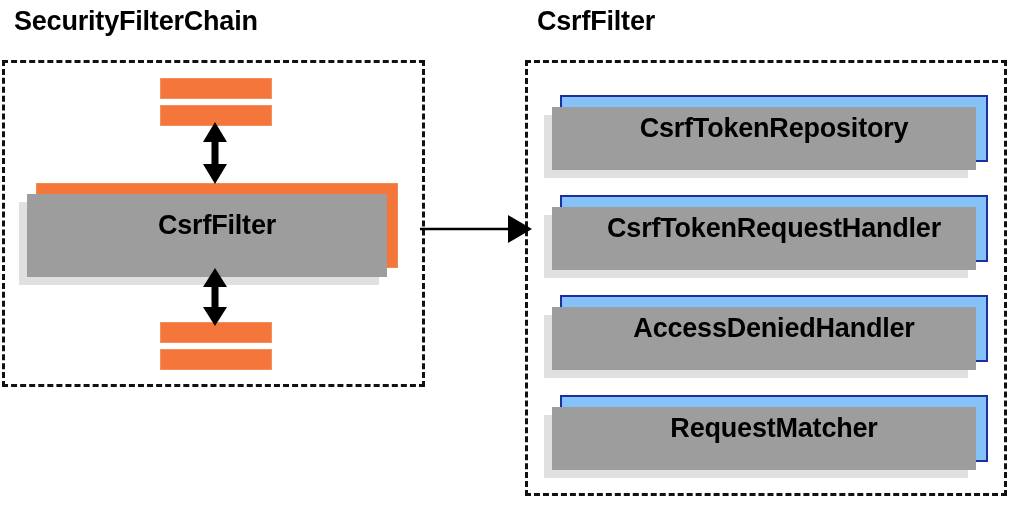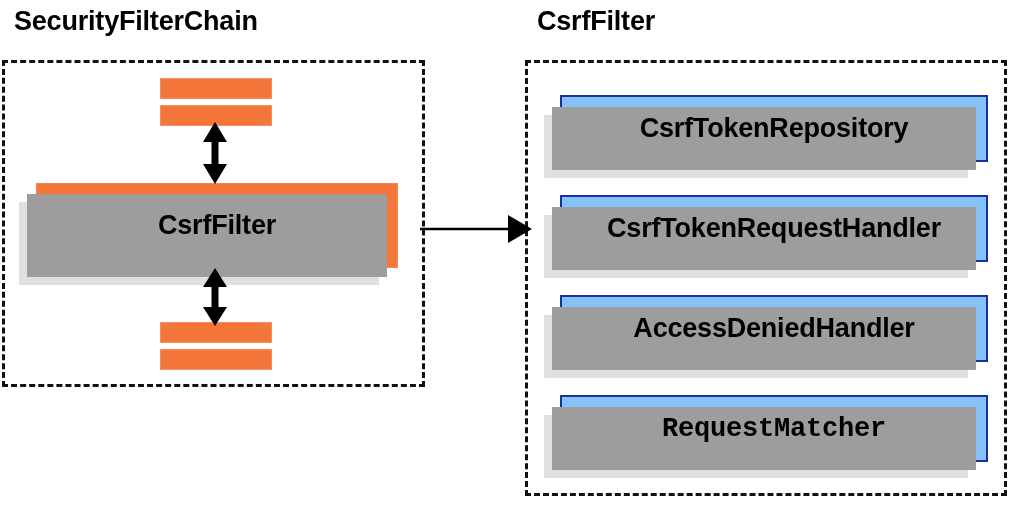--- a/index.html
+++ b/index.html
@@ -125,21 +125,21 @@
 
   
   .collab {
     left: 560px;
     width: 428px;
     height: 67px;
   }
   #collab-0 { top: 95px; }
   #collab-1 { top: 195px; }
   #collab-2 { top: 295px; }
-  #collab-3 { top: 395px; font-family: Liberation Mono, monospace; }
+  #collab-3 { top: 395px; }
 </style>
 </head>
 <body>
 
 <div class="canvas">
 
   <div class="panel-title" id="title-left">SecurityFilterChain</div>
 
   <div class="panel-title" id="title-right">CsrfFilter</div>
 

